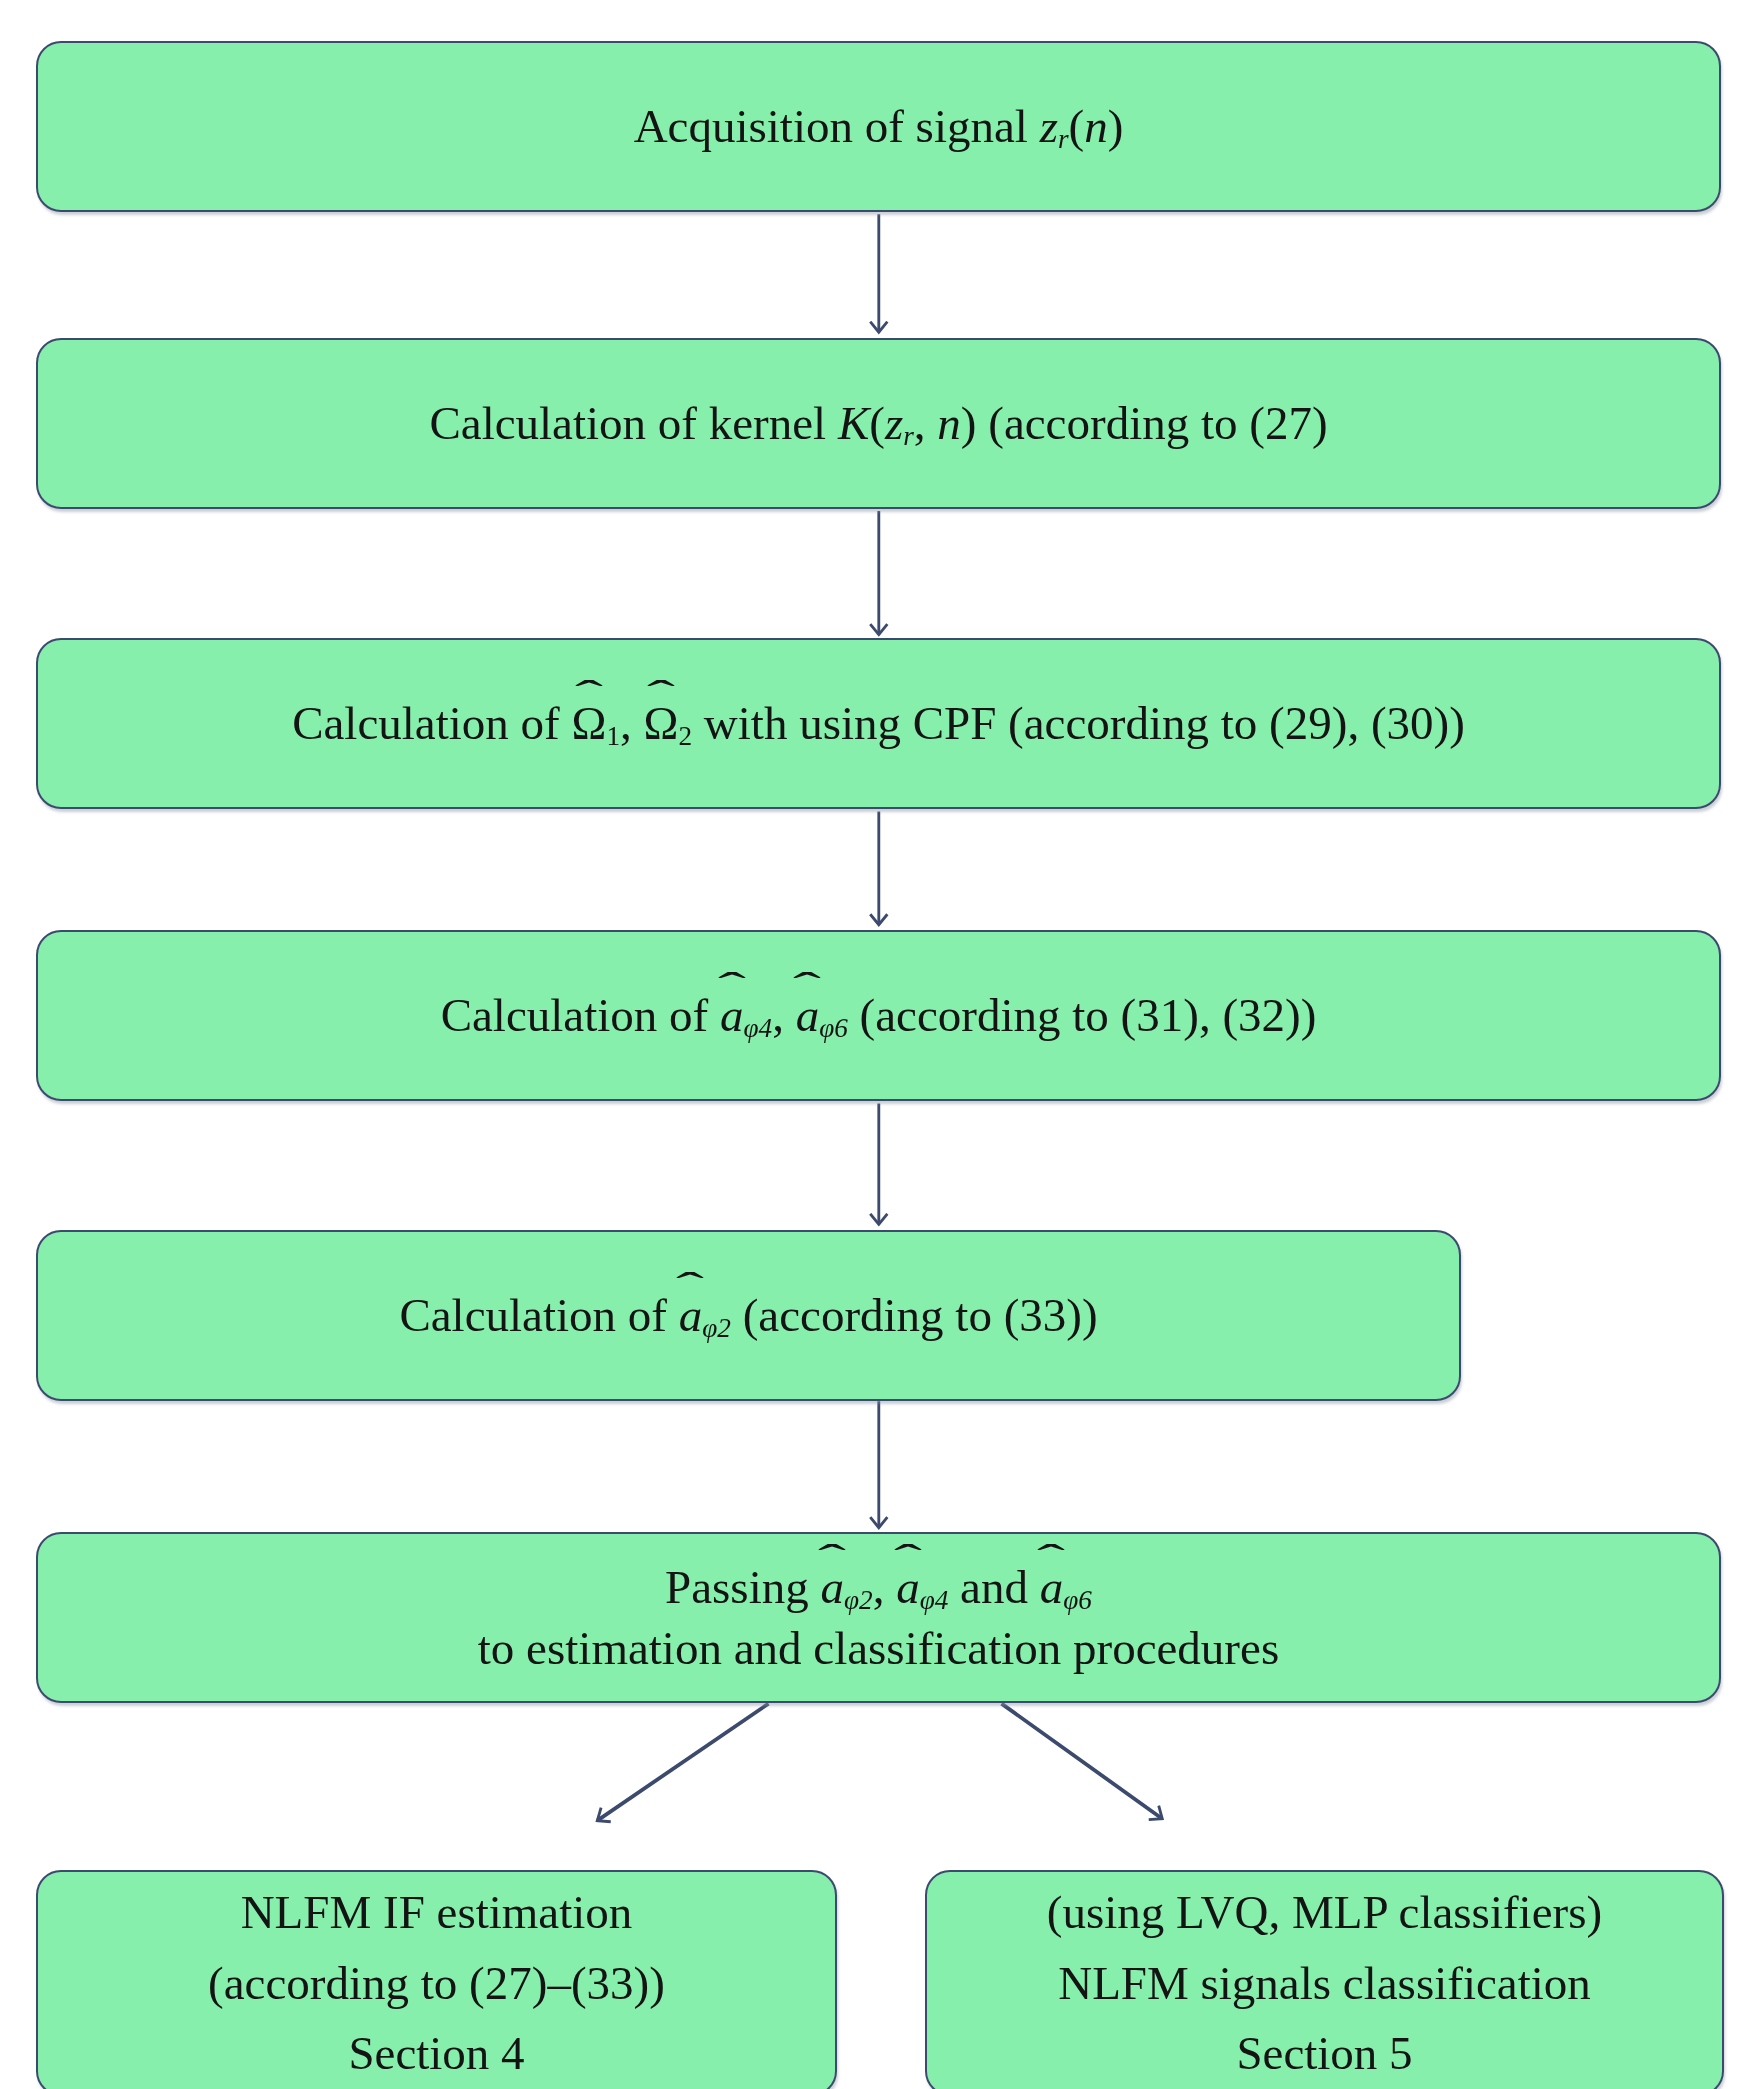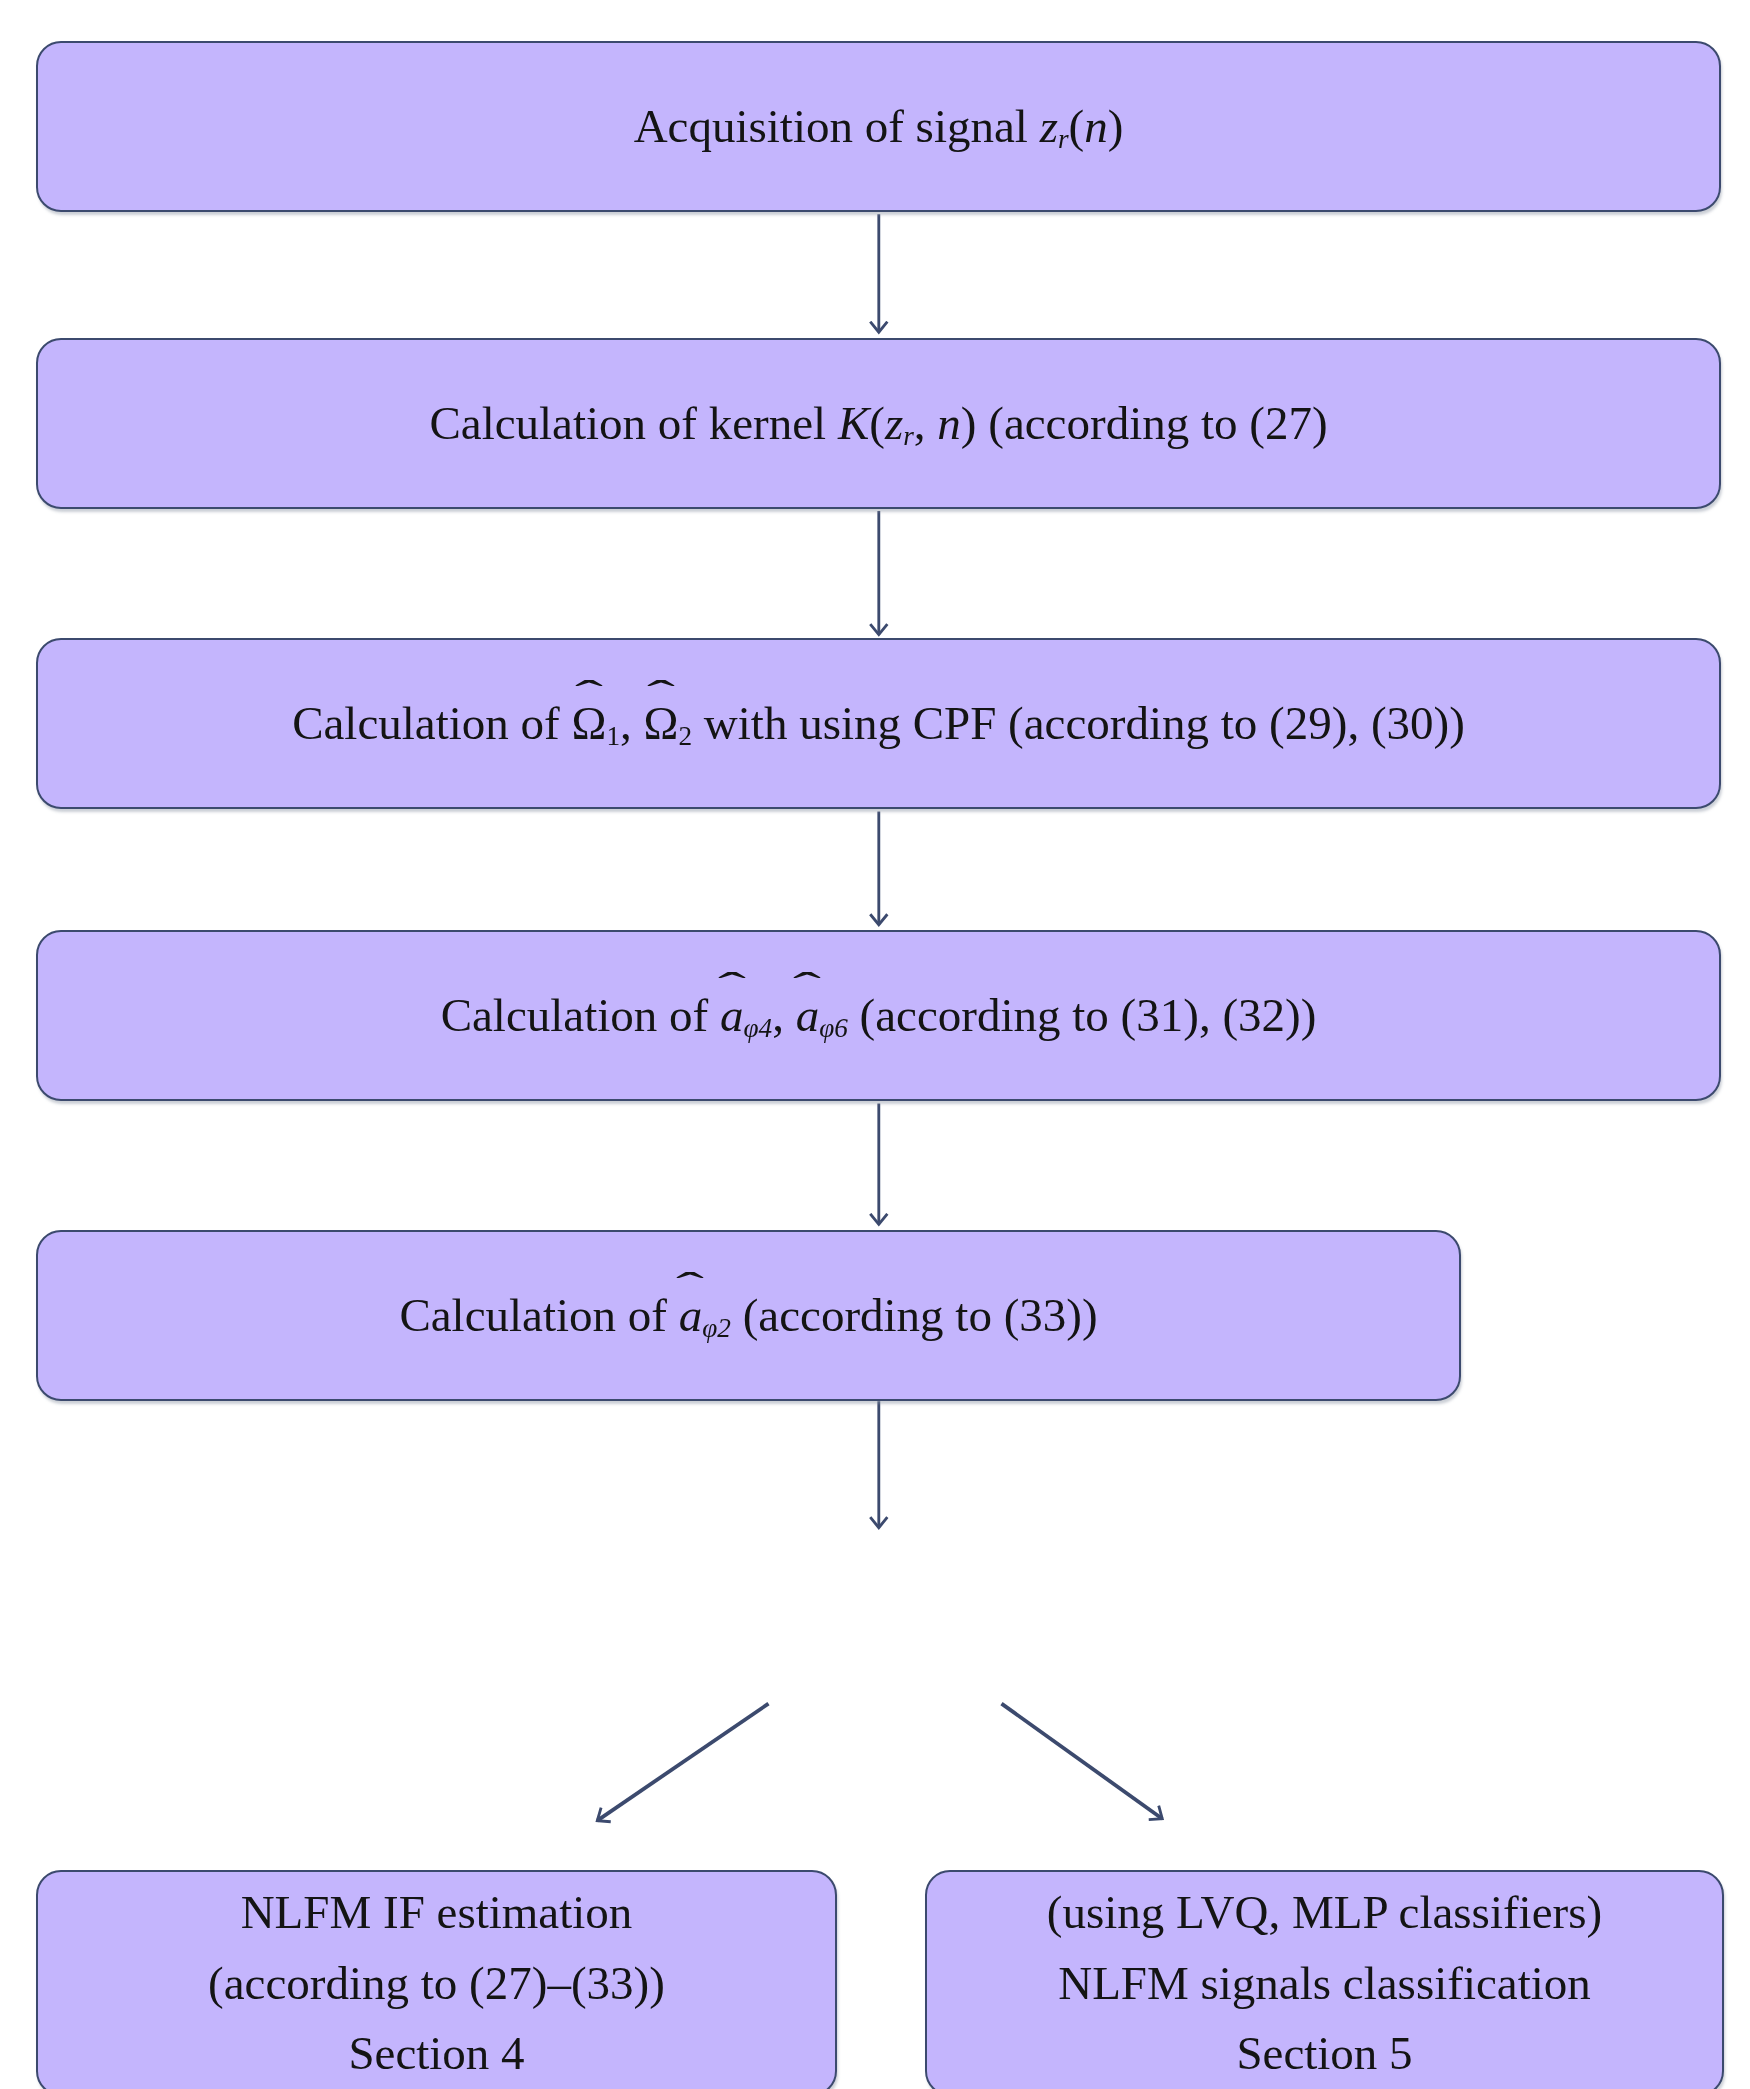--- a/index.html
+++ b/index.html
@@ -18,21 +18,21 @@
   }
   .arrows{position:absolute;left:0;top:0;width:1750px;height:2090px;}
   .arrows line{stroke:var(--outline);}
   .vline{stroke-width:3;}
   .dline{stroke-width:4;}
   .box{
     position:absolute;
     box-sizing:border-box;
     border:2.9px solid var(--outline);
     border-radius:25px;
-    background:#c4b5fd;
+    background:#86efac;
     box-shadow:1.9px 3.8px 2.9px -1px rgba(140,148,165,0.45);
     display:flex;
     flex-direction:column;
     justify-content:center;
     align-items:center;
     text-align:center;
     font-size:47px;
     line-height:1.28;
     padding:7.6px 19px;
   }
@@ -81,20 +81,24 @@
     </div>
 
   <div class="box" style="left:36px;top:930px;width:1685px;height:171px">
       <div class="line"><span>Calculation of </span><span class="seg-it seg-hat">a</span><span class="seg-it seg-sub">φ4</span><span>, </span><span class="seg-it seg-hat">a</span><span class="seg-it seg-sub">φ6</span><span> (according to (31), (32))</span></div>
     </div>
 
   <div class="box" style="left:36px;top:1230px;width:1425px;height:171px">
       <div class="line"><span>Calculation of </span><span class="seg-it seg-hat">a</span><span class="seg-it seg-sub">φ2</span><span> (according to (33))</span></div>
     </div>
 
+  <div class="box" style="left:36px;top:1532px;width:1685px;height:171px">
+      <div class="line"><span>Passing </span><span class="seg-it seg-hat">a</span><span class="seg-it seg-sub">φ2</span><span>, </span><span class="seg-it seg-hat">a</span><span class="seg-it seg-sub">φ4</span><span> and </span><span class="seg-it seg-hat">a</span><span class="seg-it seg-sub">φ6</span></div>
+      <div class="line"><span>to estimation and classification procedures</span></div>
+    </div>
 
   <div class="box tall" style="left:36px;top:1828px;width:801px;height:226px">
       <div class="line"><span>NLFM IF estimation</span></div>
       <div class="line"><span>(according to (27)–(33))</span></div>
       <div class="line"><span>Section 4</span></div>
     </div>
 
   <div class="box tall" style="left:925px;top:1828px;width:799px;height:226px">
       <div class="line"><span>(using LVQ, MLP classifiers)</span></div>
       <div class="line"><span>NLFM signals classification</span></div>

